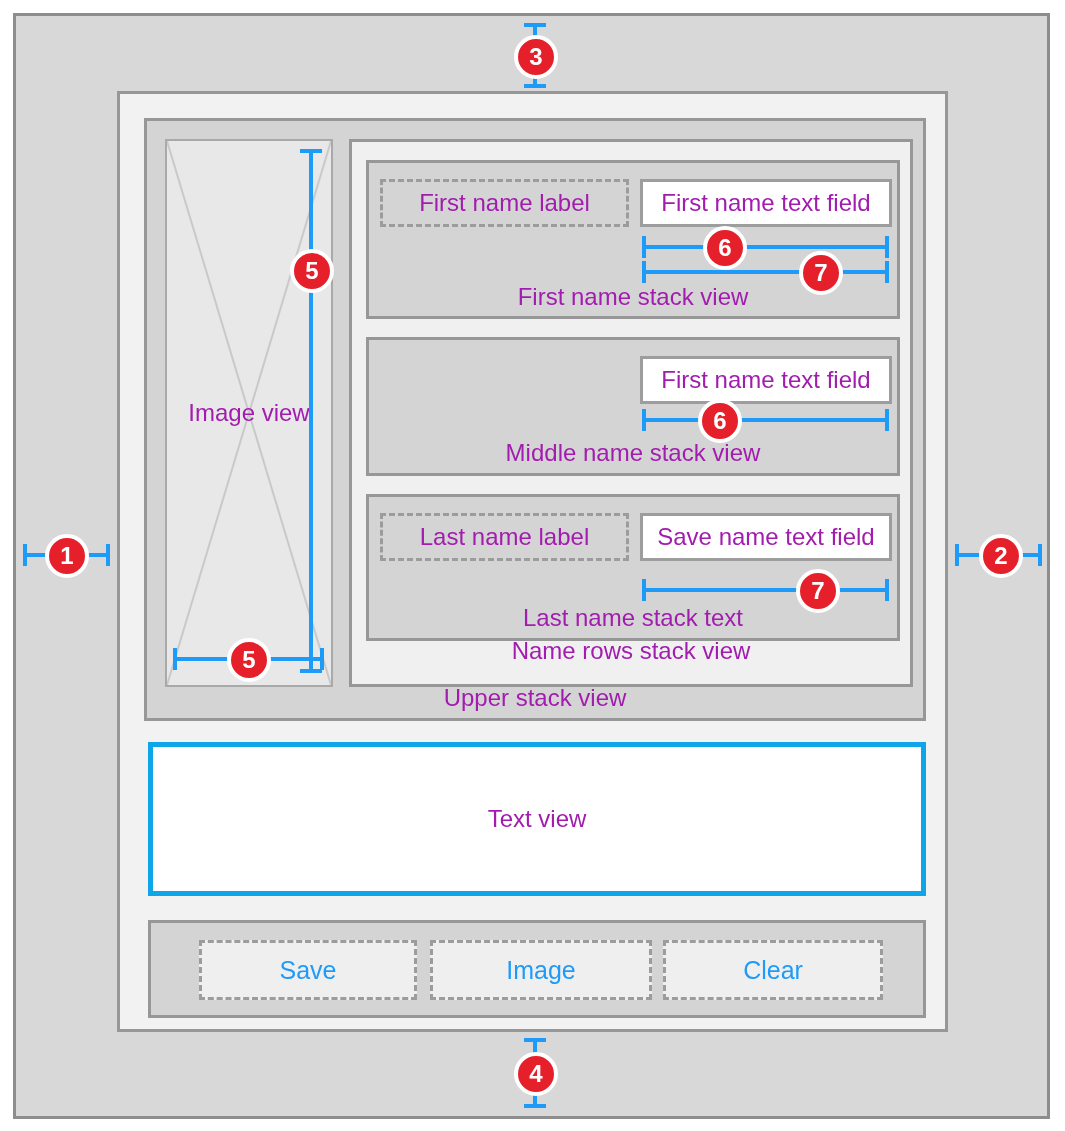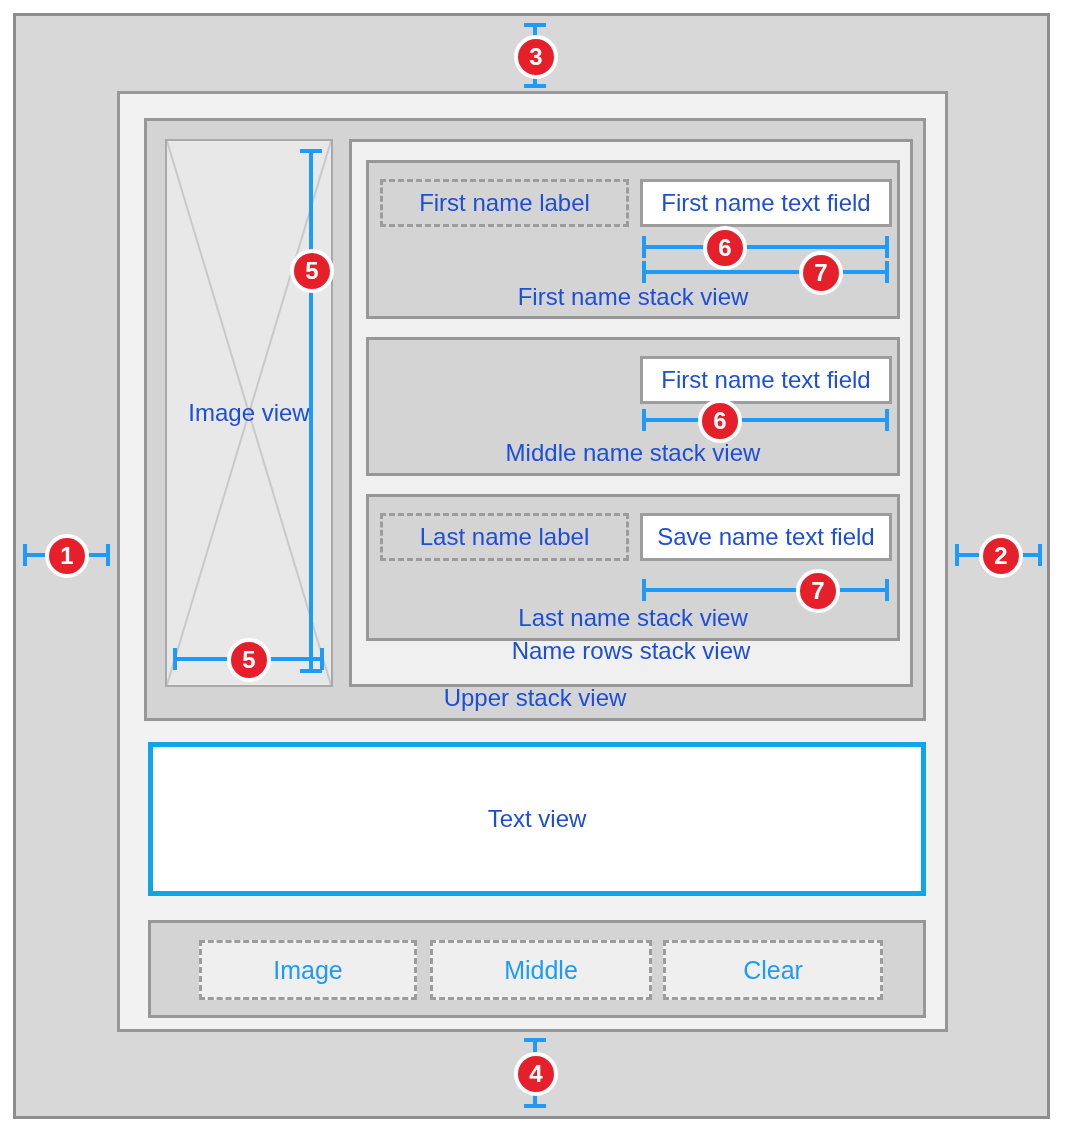--- a/index.html
+++ b/index.html
@@ -11,21 +11,21 @@
   .image-view{left:18px;top:18px;width:168px;height:548px;background:#e8e8e8;border:2px solid #a9a9a9;}
   .cross{position:absolute;left:0;top:0;width:100%;height:100%;}
   .name-rows{left:202px;top:18px;width:564px;height:548px;background:#f0f0f0;border:3px solid #979797;}
   .row{left:14px;width:534px;background:#d4d4d4;border:3px solid #979797;}
   .dashed-box{border:3px dashed #9c9c9c;display:flex;align-items:center;justify-content:center;}
   .field{background:#ffffff;border:3px solid #9d9d9d;display:flex;align-items:center;justify-content:center;}
   .text-view{left:28px;top:648px;width:778px;height:154px;background:#ffffff;border:5px solid #0ea5e9;display:flex;align-items:center;justify-content:center;}
   .button-bar{left:28px;top:826px;width:778px;height:98px;background:#d4d4d4;border:3px solid #979797;}
   .wf-button{top:17px;height:60px;background:#efefef;border:3px dashed #9c9c9c;display:flex;align-items:center;justify-content:center;}
   .wf-button span{color:#1e9bf8;font-size:25px;}
-  .caption{font-size:24px;color:#1d4ed8;white-space:nowrap;}
+  .caption{font-size:24px;color:#a21caf;white-space:nowrap;}
   .caption.centered{left:0;width:100%;text-align:center;}
   .img-label{left:0;width:100%;top:50%;transform:translateY(-50%);text-align:center;}
   
   .dim{position:absolute;}
   .dim.h{height:22px;background:linear-gradient(to bottom,transparent 0,transparent 9px,#1e9bf8 9px,#1e9bf8 13px,transparent 13px,transparent 100%);}
   .dim.h::before,.dim.h::after{content:"";position:absolute;top:0;width:4px;height:22px;background:#1e9bf8;}
   .dim.h::before{left:0}.dim.h::after{right:0}
   .dim.v{width:22px;background:linear-gradient(to right,transparent 0,transparent 9px,#1e9bf8 9px,#1e9bf8 13px,transparent 13px,transparent 100%);}
   .dim.v::before,.dim.v::after{content:"";position:absolute;left:0;width:22px;height:4px;background:#1e9bf8;}
   .dim.v::before{top:0}.dim.v::after{bottom:0}
@@ -90,39 +90,39 @@
         <div class="abs row" style="top:352px;height:147px;">
           <div class="abs dashed-box" style="left:11px;top:16px;width:249px;height:48px;">
             <span class="caption">Last name label</span>
           </div>
           <div class="abs field" style="left:271px;top:16px;width:252px;height:48px;">
             <span class="caption">Save name text field</span>
           </div>
           <div class="dim h" style="left:273px;top:82px;width:247px;">
             <div class="badge" style="left:154px;top:-10px;">7</div>
           </div>
-          <div class="abs caption centered" style="bottom:6px;">Last name stack view</div>
+          <div class="abs caption centered" style="bottom:6px;">Last name stack text</div>
         </div>
 
         <div class="abs caption centered" style="bottom:19px;">Name rows stack view</div>
       </div>
 
       <div class="abs caption centered" style="bottom:6px;">Upper stack view</div>
     </div>
 
     <div class="abs text-view">
       <span class="caption">Text view</span>
     </div>
 
     <div class="abs button-bar">
       <div class="abs wf-button" style="left:48px;width:218px;">
-        <span>Image</span>
+        <span>Save</span>
       </div>
       <div class="abs wf-button" style="left:279px;width:222px;">
-        <span>Middle</span>
+        <span>Image</span>
       </div>
       <div class="abs wf-button" style="left:512px;width:220px;">
         <span>Clear</span>
       </div>
     </div>
   </div>
 
   <div class="dim h" style="left:23px;top:544px;width:87px;">
     <div class="badge" style="left:22px;top:-10px;">1</div>
   </div>

